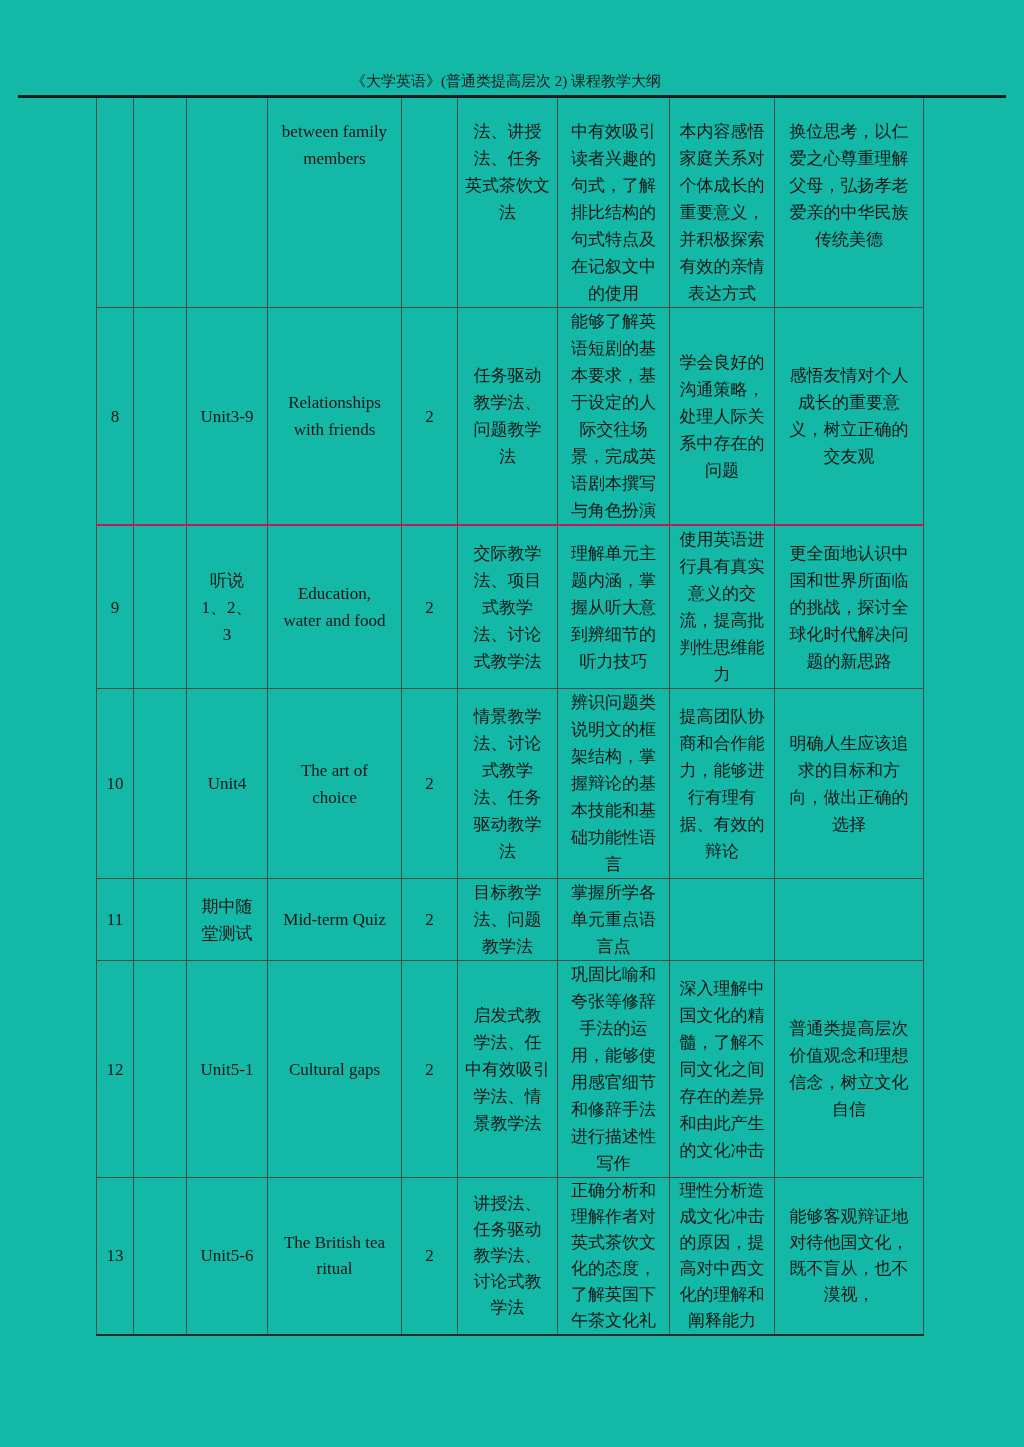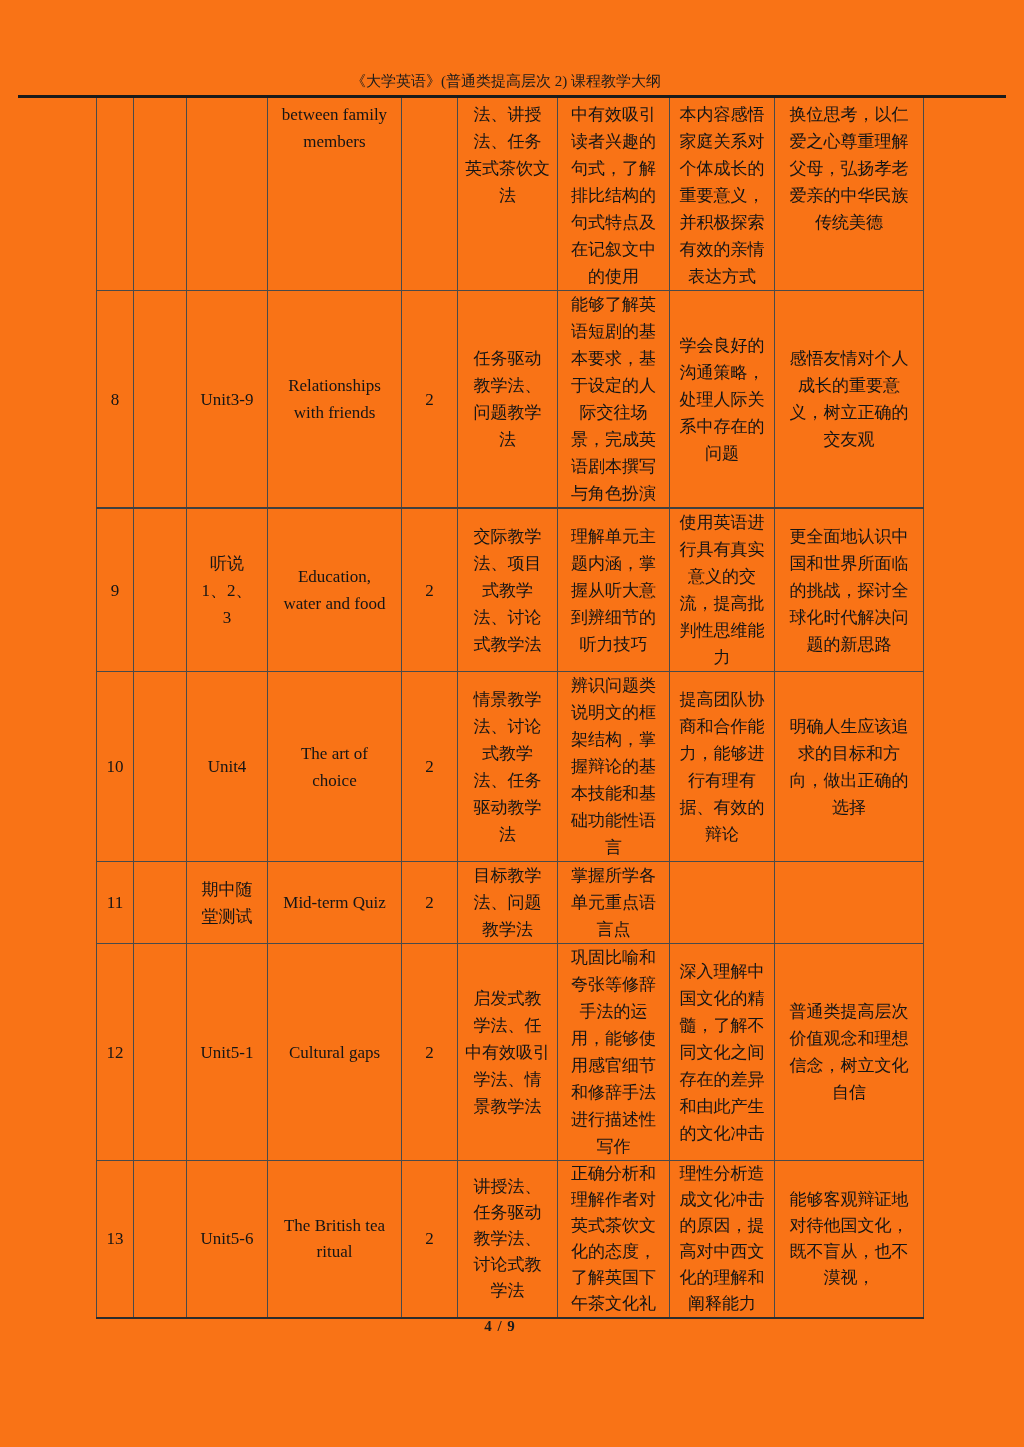--- a/index.html
+++ b/index.html
@@ -1,20 +1,20 @@
 <!DOCTYPE html>
 <html><head>
 <meta charset="utf-8">
 <style>
   html, body { margin: 0; padding: 0; background: #e8e8e8; }
   .page {
     position: relative;
     width: 1024px;
     height: 1447px;
-    background: #f97316;
+    background: #14b8a6;
     margin: 0 auto;
     overflow: hidden;
     font-family: "Liberation Serif", "DejaVu Serif", serif;
     color: #151515;
   }
   .doc-header {
     position: absolute;
     top: 71px;
     left: 0;
     width: 1012px;
@@ -52,26 +52,26 @@
   }
   
   tr.row-cont { height: 188px; }
   tr.row-8    { height: 214px; }
   tr.row-9    { height: 159px; }
   tr.row-10   { height: 188px; }
   tr.row-11   { height: 78px;  }
   tr.row-12   { height: 213px; }
   tr.row-13   { height: 155px; }
   
-  tr.row-cont td { vertical-align: top; padding-top: 3px; text-align: center; }
+  tr.row-cont td { vertical-align: top; padding-top: 20px; text-align: center; }
   tr.row-cont td { border-top: 0; }
   
   tr.row-13 td { line-height: 26px; }
   
-  tr.row-8 td  { border-bottom: 2px solid #404040; }
+  tr.row-8 td  { border-bottom: 2px solid #be185d; }
   tr.row-13 td { border-bottom: 2px solid #2c2c2c; }
   .page-footer {
     position: absolute;
     top: 1318px;
     left: 0;
     width: 1000px;
     text-align: center;
     font-size: 15px;
     font-weight: bold;
     letter-spacing: 1px;
@@ -294,15 +294,14 @@
 化的理解和
 阐释能力</td>
         <td>能够客观辩证地
 对待他国文化，
 既不盲从，也不
 漠视，</td>
       </tr>
     </tbody>
   </table>
 
-  <div class="page-footer">4 / 9</div>
 
 </div>
 
 </body></html>

